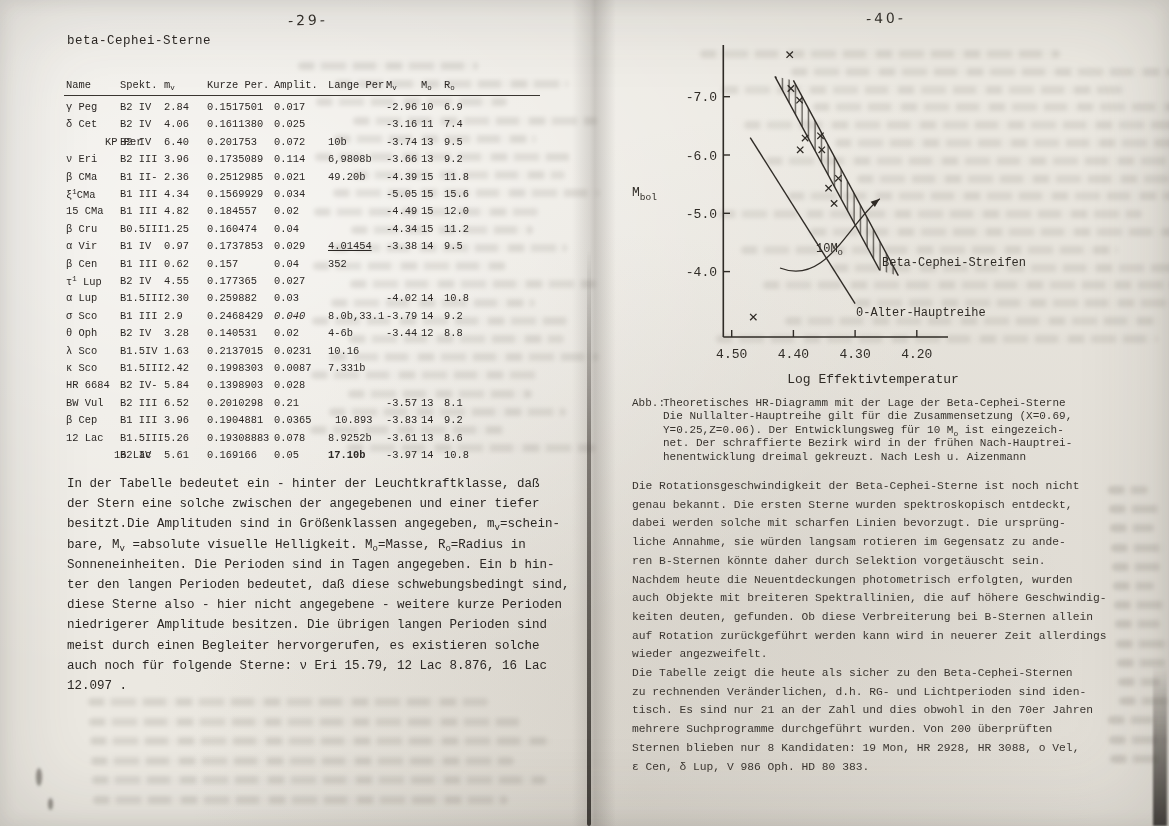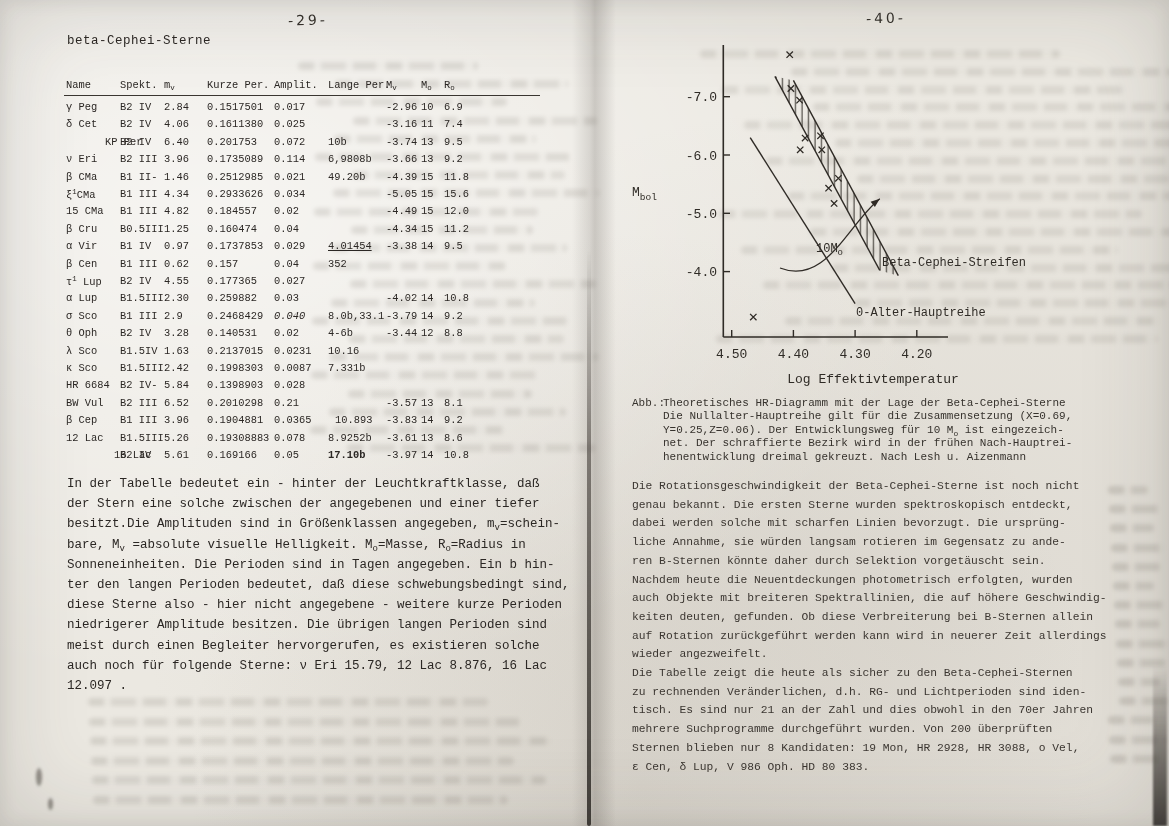--- a/index.html
+++ b/index.html
@@ -113,33 +113,33 @@
           <span class="tcell" style="left: 141px;">0.1735089</span>
           <span class="tcell" style="left: 208px;">0.114</span>
           <span class="tcell" style="left: 262px;">6,9808b</span>
           <span class="tcell" style="left: 320px;">-3.66</span>
           <span class="tcell" style="left: 355px;">13</span>
           <span class="tcell" style="left: 378px;">9.2</span>
         </div>
         <div class="trow" style="top: 91.6px;">
           <span class="tcell" style="left: 0px;">β CMa</span>
           <span class="tcell" style="left: 54px;">B1 II-</span>
-          <span class="tcell" style="left: 98px;">1.46</span>
+          <span class="tcell" style="left: 98px;">2.36</span>
           <span class="tcell" style="left: 141px;">0.2512985</span>
           <span class="tcell" style="left: 208px;">0.021</span>
           <span class="tcell" style="left: 262px;">49.20b</span>
           <span class="tcell" style="left: 320px;">-4.39</span>
           <span class="tcell" style="left: 355px;">15</span>
           <span class="tcell" style="left: 378px;">11.8</span>
         </div>
         <div class="trow" style="top: 109px;">
           <span class="tcell" style="left: 0px;">ξ<sup>1</sup>CMa</span>
           <span class="tcell" style="left: 54px;">B1 III</span>
           <span class="tcell" style="left: 98px;">4.34</span>
-          <span class="tcell" style="left: 141px;">0.2933626</span>
+          <span class="tcell" style="left: 141px;">0.1569929</span>
           <span class="tcell" style="left: 208px;">0.034</span>
           <span class="tcell" style="left: 320px;">-5.05</span>
           <span class="tcell" style="left: 355px;">15</span>
           <span class="tcell" style="left: 378px;">15.6</span>
         </div>
         <div class="trow" style="top: 126.4px;">
           <span class="tcell" style="left: 0px;">15 CMa</span>
           <span class="tcell" style="left: 54px;">B1 III</span>
           <span class="tcell" style="left: 98px;">4.82</span>
           <span class="tcell" style="left: 141px;">0.184557</span>

